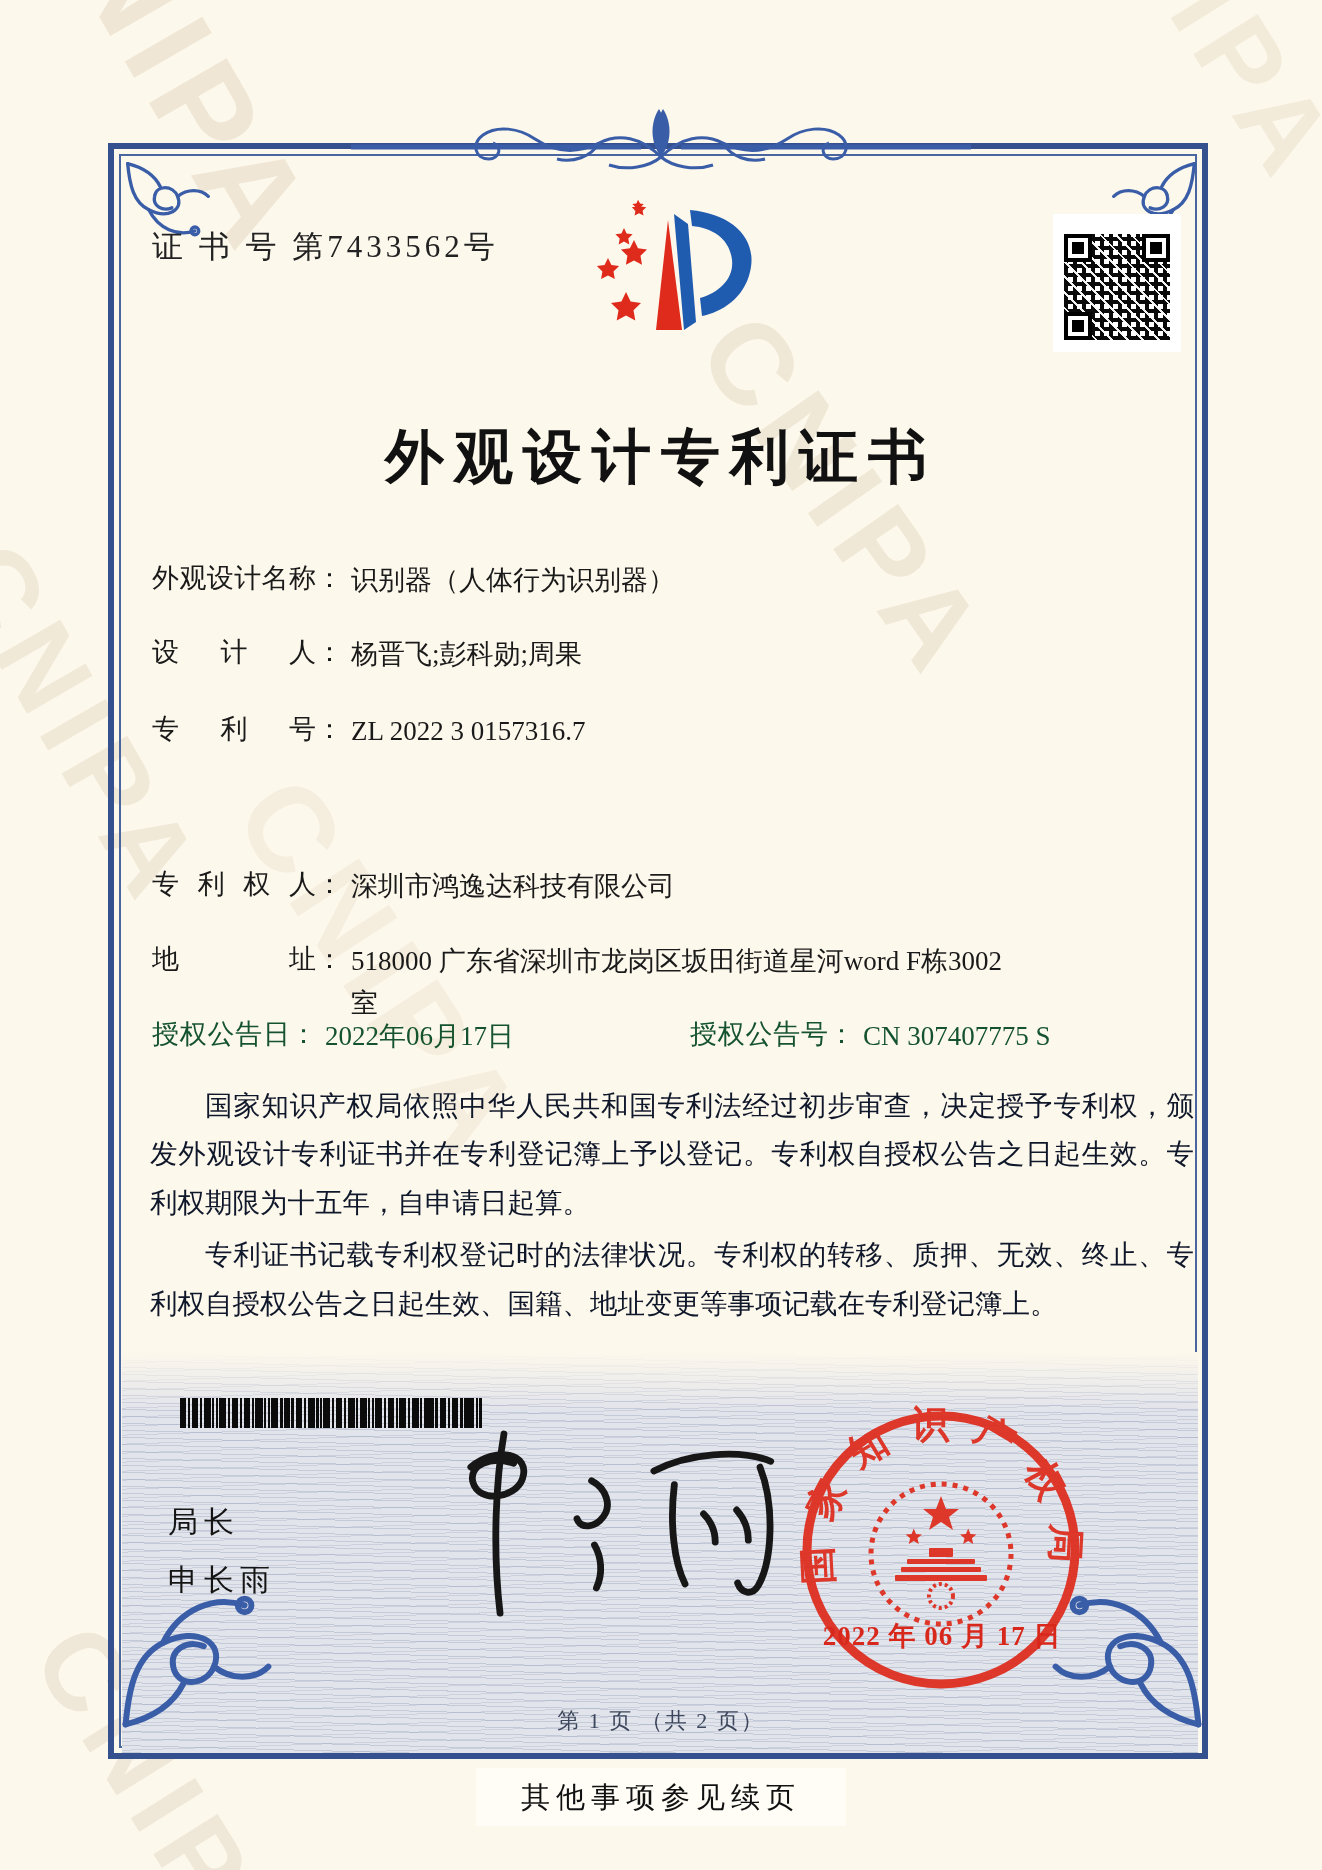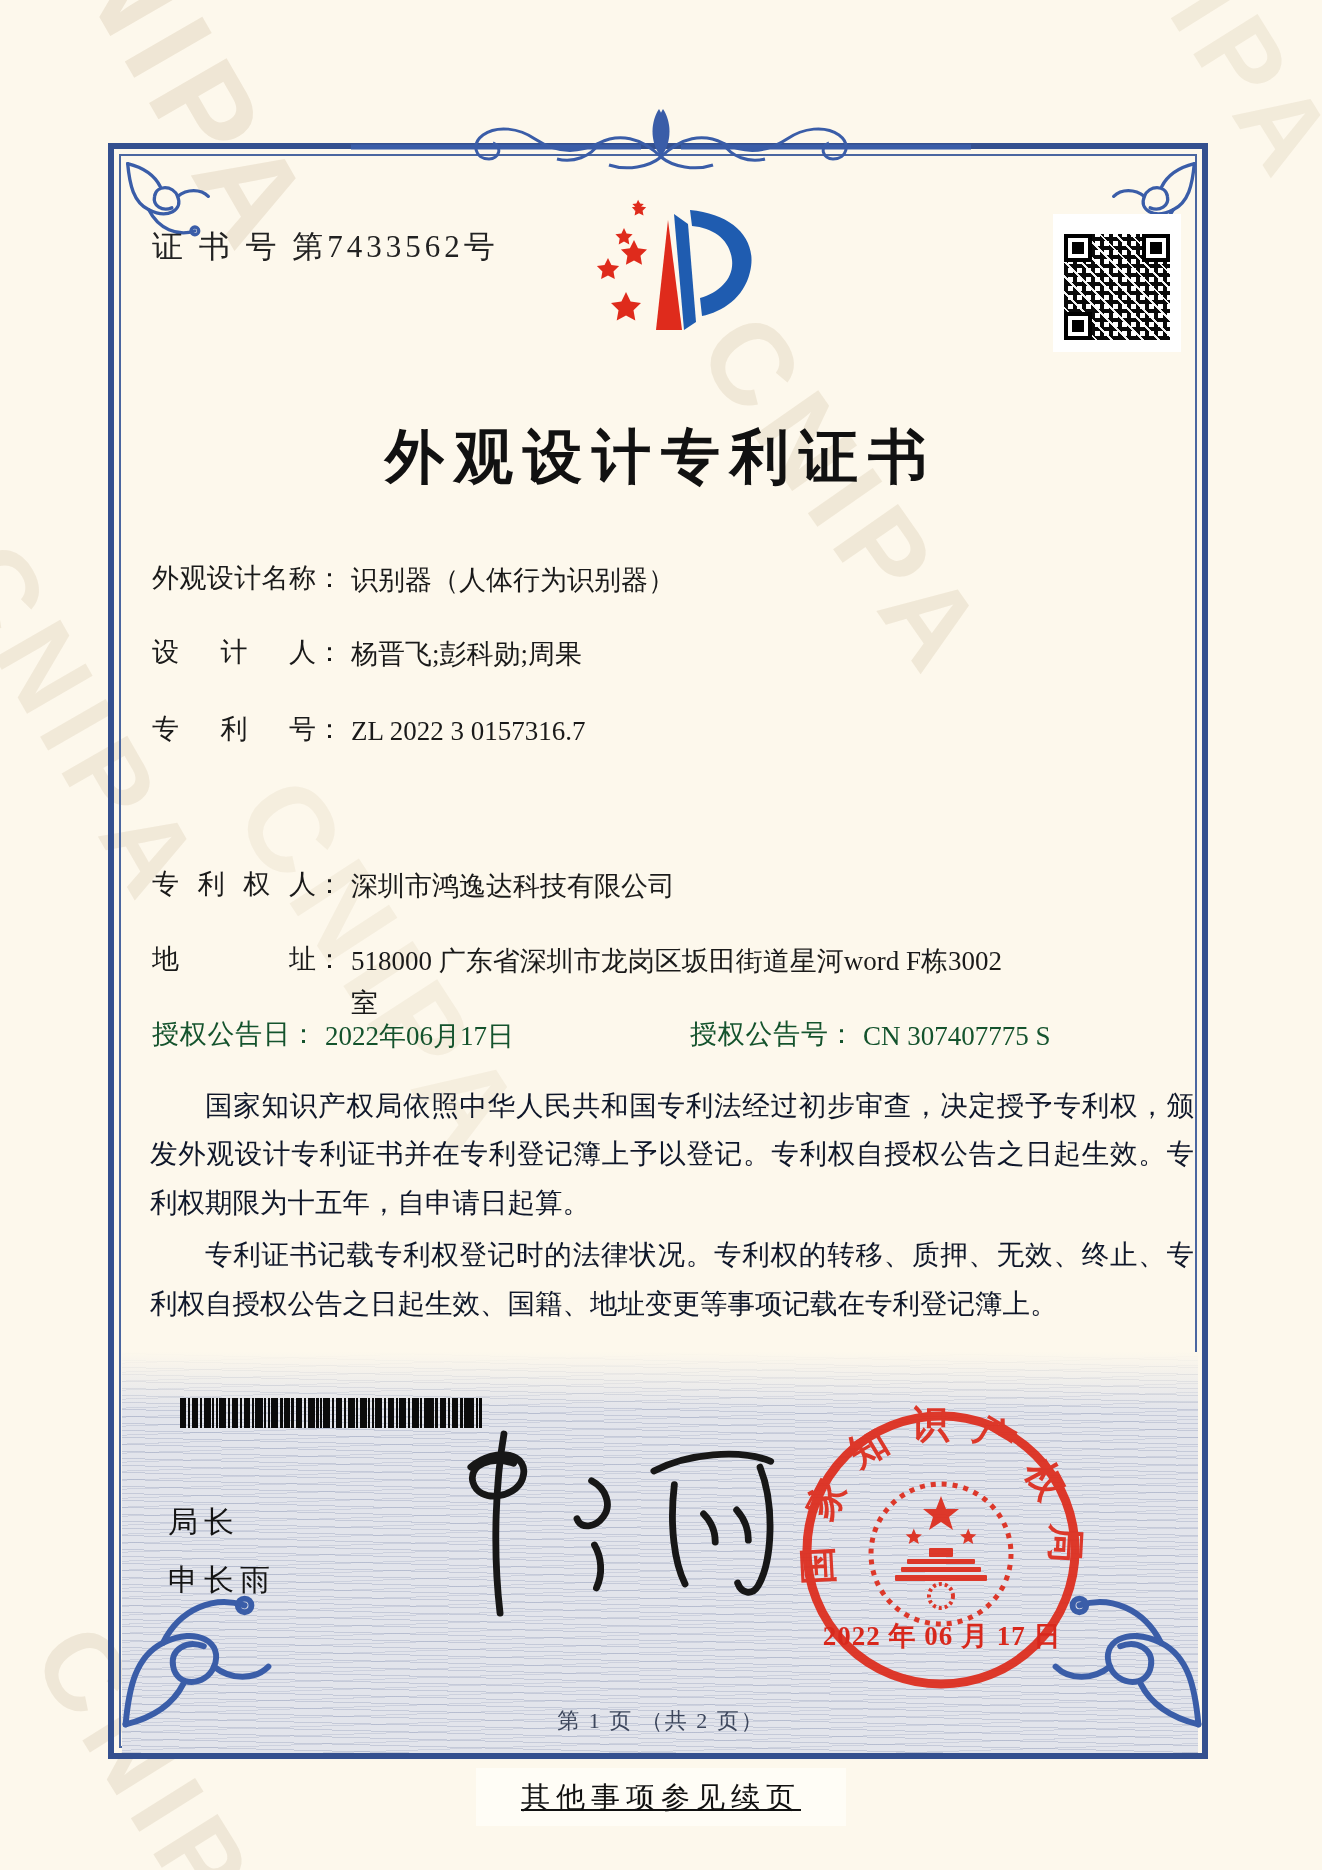--- a/index.html
+++ b/index.html
@@ -82,21 +82,21 @@
 
   
   .seal{position:absolute;left:795px;top:1404px;width:292px;height:292px;opacity:0.93;}
   .seal-date{position:absolute;left:812px;top:1618px;width:260px;text-align:center;
         font-size:27px;color:#d8281c;letter-spacing:1px;font-weight:bold;}
 
   
   .page-info{position:absolute;left:0;width:100%;top:1706px;text-align:center;
         font-size:22px;letter-spacing:2px;color:#3c465c;}
   .note-box{position:absolute;left:476px;top:1768px;width:370px;height:58px;background:#fffdf6;
-        text-align:center;line-height:58px;font-size:29px;letter-spacing:6px;color:#111;text-decoration:underline;}
+        text-align:center;line-height:58px;font-size:29px;letter-spacing:6px;color:#111;}
 </style>
 </head>
 <body>
 
 <div class="page">
 
   <div class="wm wm1">CNIPA</div>
   <div class="wm wm2">CNIPA</div>
   <div class="wm wm3">CNIPA</div>
   <div class="wm wm4">CNIPA</div>

